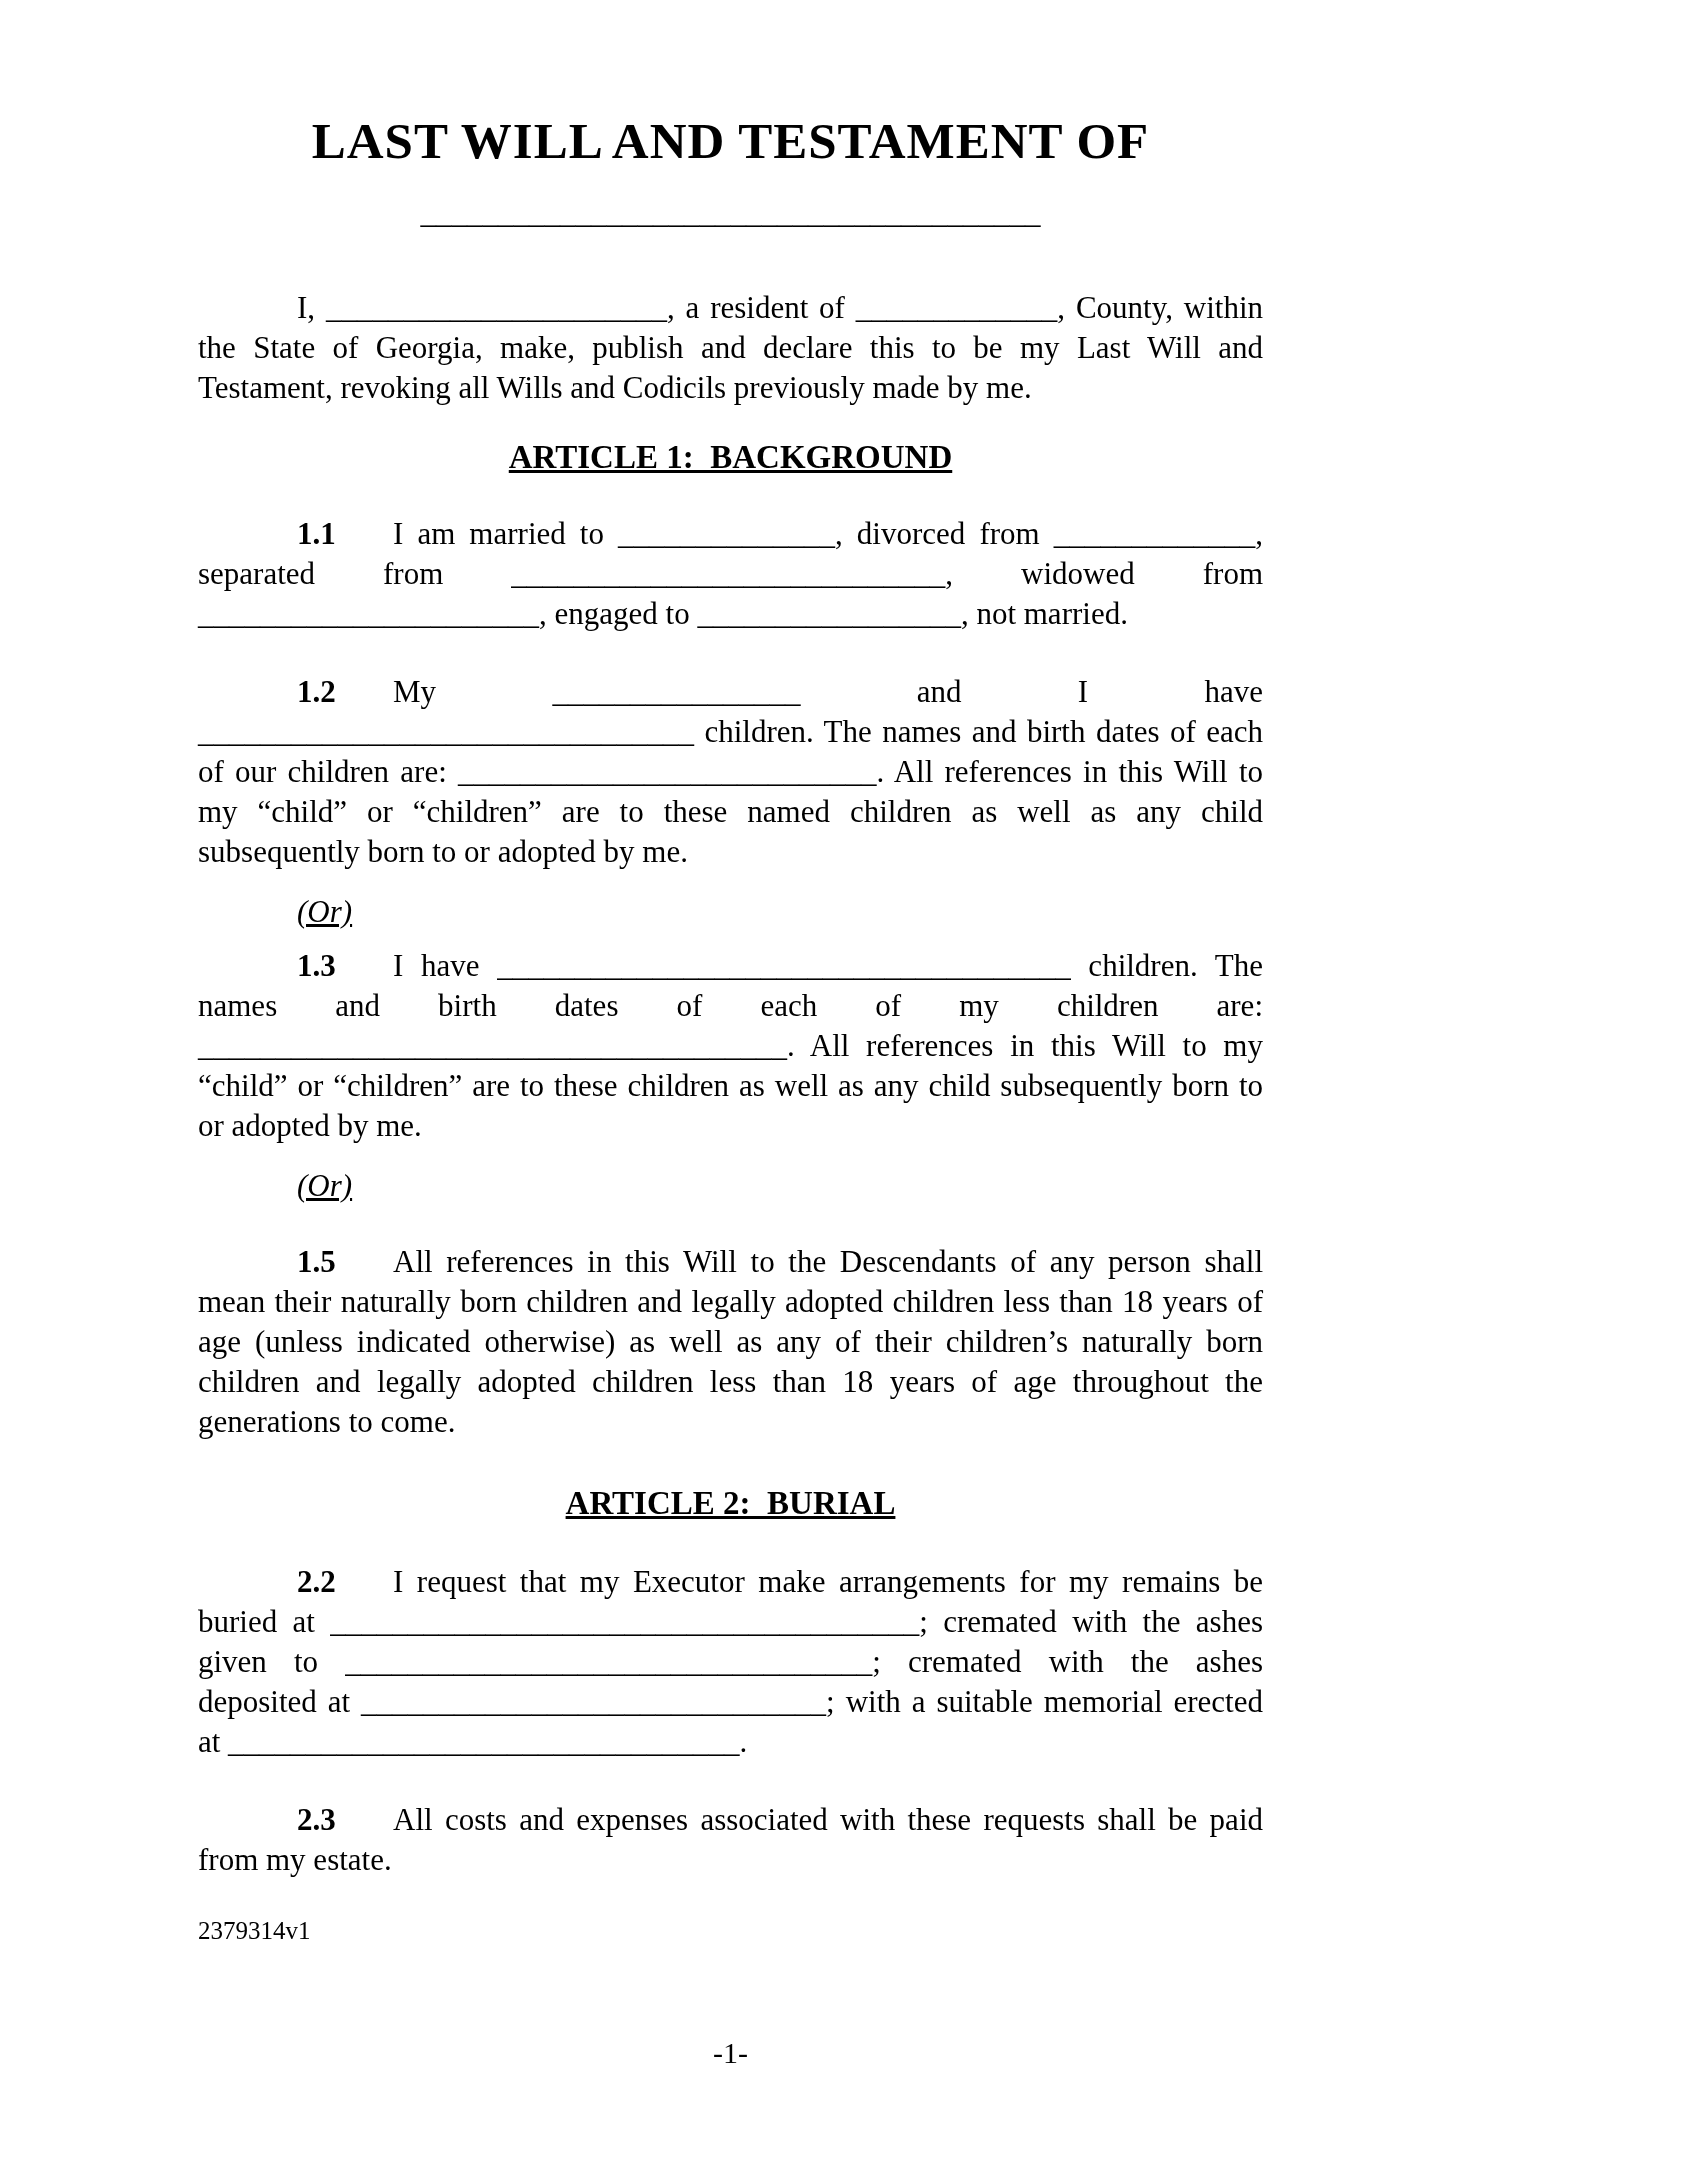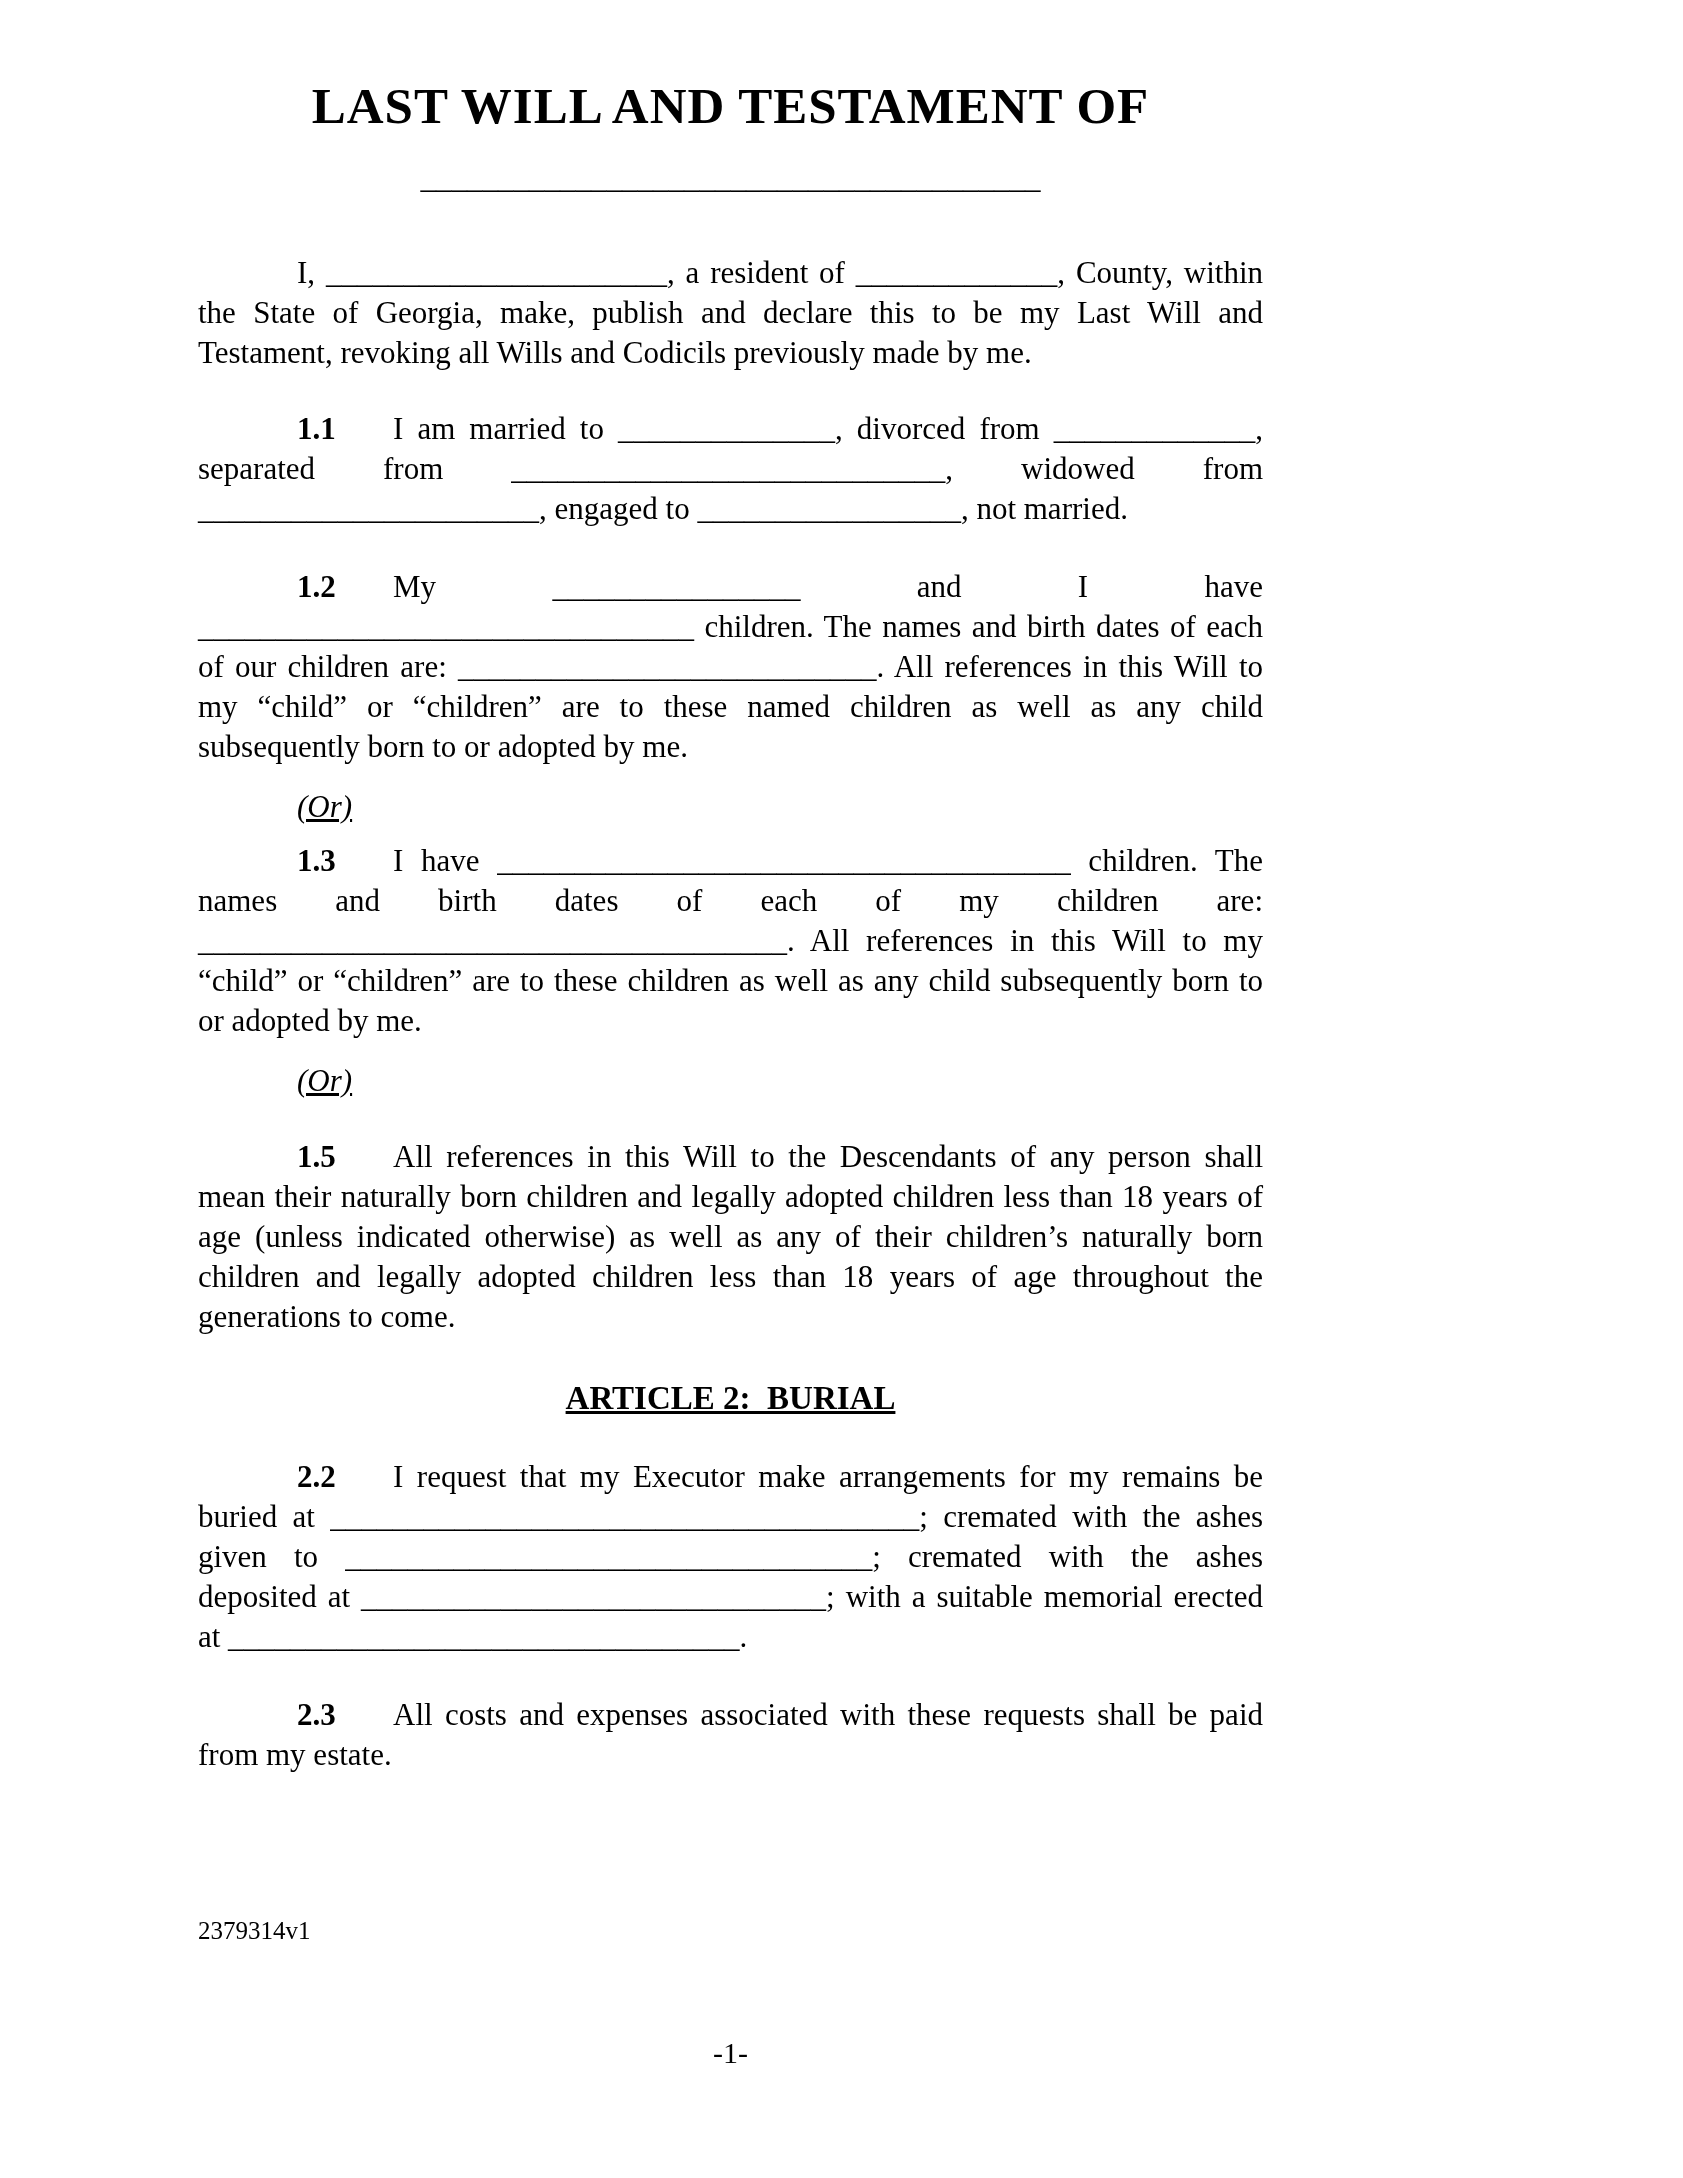--- a/index.html
+++ b/index.html
@@ -8,21 +8,21 @@
     background: #ffffff;
   }
   .page {
     position: relative;
     width: 1461px;
     height: 2178px;
     background: #ffffff;
     color: #000000;
     font-family: "Liberation Serif", "DejaVu Serif", serif;
     box-sizing: border-box;
-    padding: 77px 198px 0 198px;
+    padding: 112px 198px 0 198px;
     overflow: hidden;
   }
   .doc-title {
     margin: 0;
     font-size: 51px;
     line-height: 1.15;
     font-weight: 700;
     text-align: center;
     letter-spacing: 1px;
   }
@@ -96,20 +96,21 @@
 <body>
 
 <div class="page">
 
   <h1 class="doc-title">LAST WILL AND TESTAMENT OF</h1>
 
   <div class="title-blank">________________________________________</div>
 
   <p class="para indent opening">I, ______________________, a resident of _____________, County, within the State of Georgia, make, publish and declare this to be my Last Will and Testament, revoking all Wills and Codicils previously made by me.</p>
 
+  <h2 class="art-heading" id="article1-heading">ARTICLE 1:  BACKGROUND</h2>
 
   <p class="para indent" id="sec-1-1"><span class="secnum">1.1</span><span>I am married to ______________, divorced from _____________, separated from ____________________________, widowed from ______________________, engaged to _________________, not married.</span></p>
 
   <p class="para indent" id="sec-1-2"><span class="secnum">1.2</span><span>My ________________ and I have ________________________________ children.  The names and birth dates of each of our children are:  ___________________________.  All references in this Will to my “child” or “children” are to these named children as well as any child subsequently born to or adopted by me.</span></p>
 
   <p class="para or-sep" id="or-1">(Or)</p>
 
   <p class="para indent" id="sec-1-3"><span class="secnum">1.3</span><span>I have _____________________________________ children.  The names and birth dates of each of my children are: ______________________________________.  All references in this Will to my “child” or “children” are to these children as well as any child subsequently born to or adopted by me.</span></p>
 
   <p class="para or-sep" id="or-2">(Or)</p>

